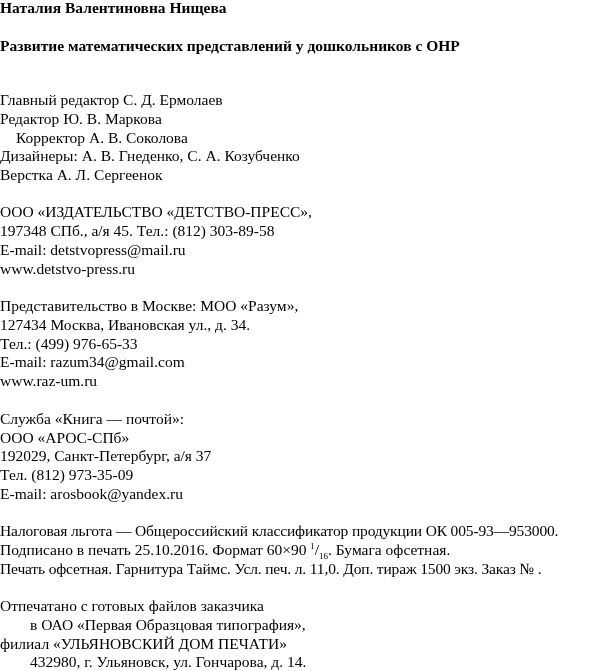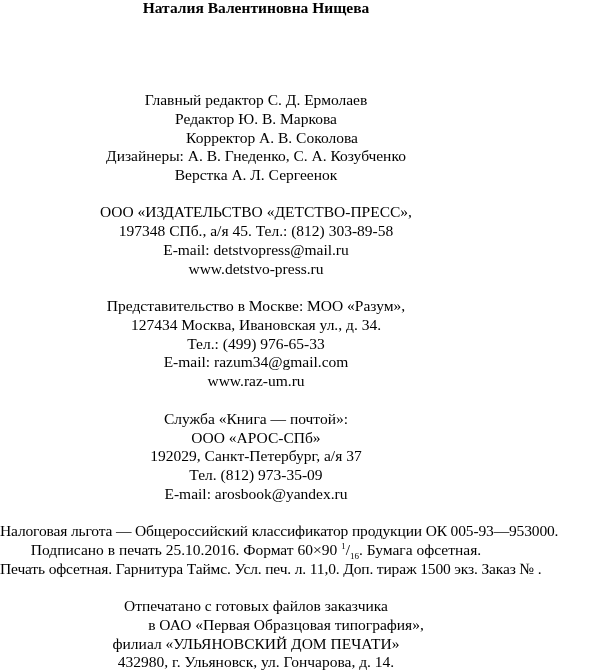--- a/index.html
+++ b/index.html
@@ -19,21 +19,21 @@
       position: absolute;
       left: 0;
       top: 0;
       width: 614px;
       height: 671px;
     }
     .line {
       position: absolute;
       left: 0;
       width: 512px;
-      text-align: center;
+      text-align: left;
       font-size: 15.5px;
       line-height: 18px;
       white-space: nowrap;
     }
     .bold {
       font-weight: bold;
     }
     .tight {
       letter-spacing: -0.15px;
     }
@@ -42,20 +42,21 @@
       line-height: 0;
     }
   </style>
 </head>
 <body>
 
 <div class="page">
 
   <div class="line bold" style="top:-1px;">Наталия Валентиновна Нищева</div>
 
+  <div class="line bold" style="top:37px;">Развитие математических представлений у дошкольников с ОНР</div>
 
   <div>
     <div class="line" style="top:91px;">Главный редактор С. Д. Ермолаев</div>
     <div class="line" style="top:110px;">Редактор Ю. В. Маркова</div>
     <div class="line" style="top:129px;margin-left:16px;">Корректор А. В. Соколова</div>
     <div class="line" style="top:147px;">Дизайнеры: А. В. Гнеденко, С. А. Козубченко</div>
     <div class="line" style="top:166px;">Верстка А. Л. Сергеенок</div>
   </div>
 
   <div>
@@ -84,16 +85,16 @@
   <div>
     <div class="line tight" style="top:522px;">Налоговая льгота — Общероссийский классификатор продукции ОК 005-93—953000.</div>
     <div class="line" style="top:541px;"><span>Подписано в печать 25.10.2016. Формат 60×90 </span><sup class="frac-num">1</sup><span>/</span><sub class="frac-den">16</sub><span>. Бумага офсетная.</span></div>
     <div class="line tight" style="top:560px;">Печать офсетная. Гарнитура Таймс. Усл. печ. л. 11,0. Доп. тираж 1500 экз. Заказ № .</div>
   </div>
 
   <div>
     <div class="line" style="top:597px;">Отпечатано с готовых файлов заказчика</div>
     <div class="line" style="top:616px;padding-left:30px;">в ОАО «Первая Образцовая типография»,</div>
     <div class="line" style="top:635px;">филиал «УЛЬЯНОВСКИЙ ДОМ ПЕЧАТИ»</div>
-    <div class="line" style="top:653px;">432980, г. Ульяновск, ул. Гончарова, д. 14.</div>
+    <div class="line" style="top:653px;padding-left:30px;">432980, г. Ульяновск, ул. Гончарова, д. 14.</div>
   </div>
 
 </div>
 
 </body></html>

